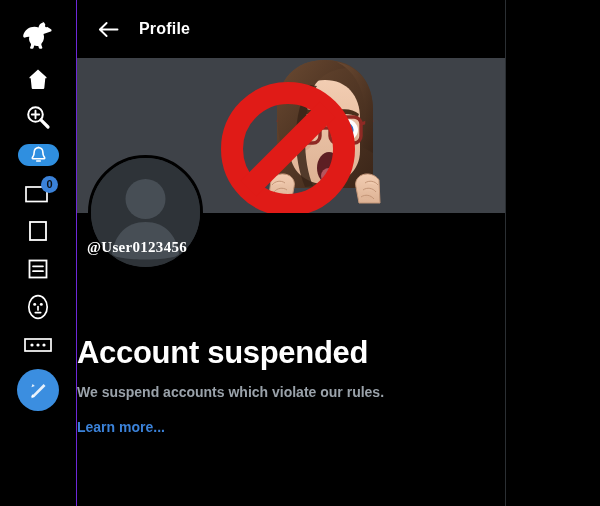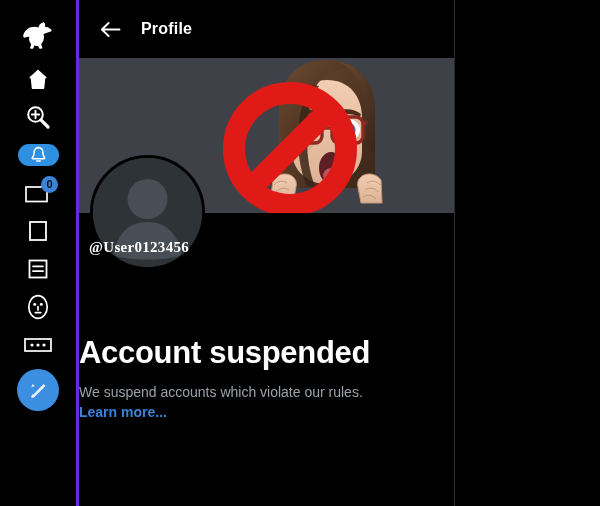--- a/index.html
+++ b/index.html
@@ -38,23 +38,23 @@
   }
   .compose {
     width: 42px; height: 42px; border-radius: 50%;
     background: #3b8ee0;
     display: flex; align-items: center; justify-content: center;
     cursor: pointer;
   }
 
   
   .content {
-    position: absolute; left: 76px; top: 0; width: 379px; height: 506px;
+    position: absolute; left: 76px; top: 0; width: 430px; height: 506px;
     background: #000;
-    border-left: 3px solid #6d28d9;
+    border-left: 1px solid #6d28d9;
     border-right: 1px solid #2b2f33;
     overflow: hidden;
   }
   .header {
     height: 58px; display: flex; align-items: center;
     padding-left: 16px; background: #000;
   }
   .back-btn {
     width: 30px; height: 30px; display: flex;
     align-items: center; justify-content: center; cursor: pointer;
@@ -87,24 +87,24 @@
   }
 
   
   .suspended { text-align: left; padding-top: 33px; }
   .suspended h1 {
     color: #ffffff; font-size: 31px; font-weight: bold;
     letter-spacing: -.3px; line-height: 1.1;
   }
   .suspended .sub {
     margin-top: 14px; color: #9aa2aa;
-    font-size: 14px; font-weight: normal;
+    font-size: 14px; font-weight: bold;
   }
   .suspended .more {
-    margin-top: 4px; color: #3b82d9;
+    margin-top: 19px; color: #3b82d9;
     font-size: 14px; font-weight: bold; cursor: pointer;
     display: inline-block;
   }
   .right-pad { position: absolute; left: 546px; top: 0; width: 54px; height: 506px; background: #000; }
 </style>
 </head>
 <body>
 
 <div class="app">
 

